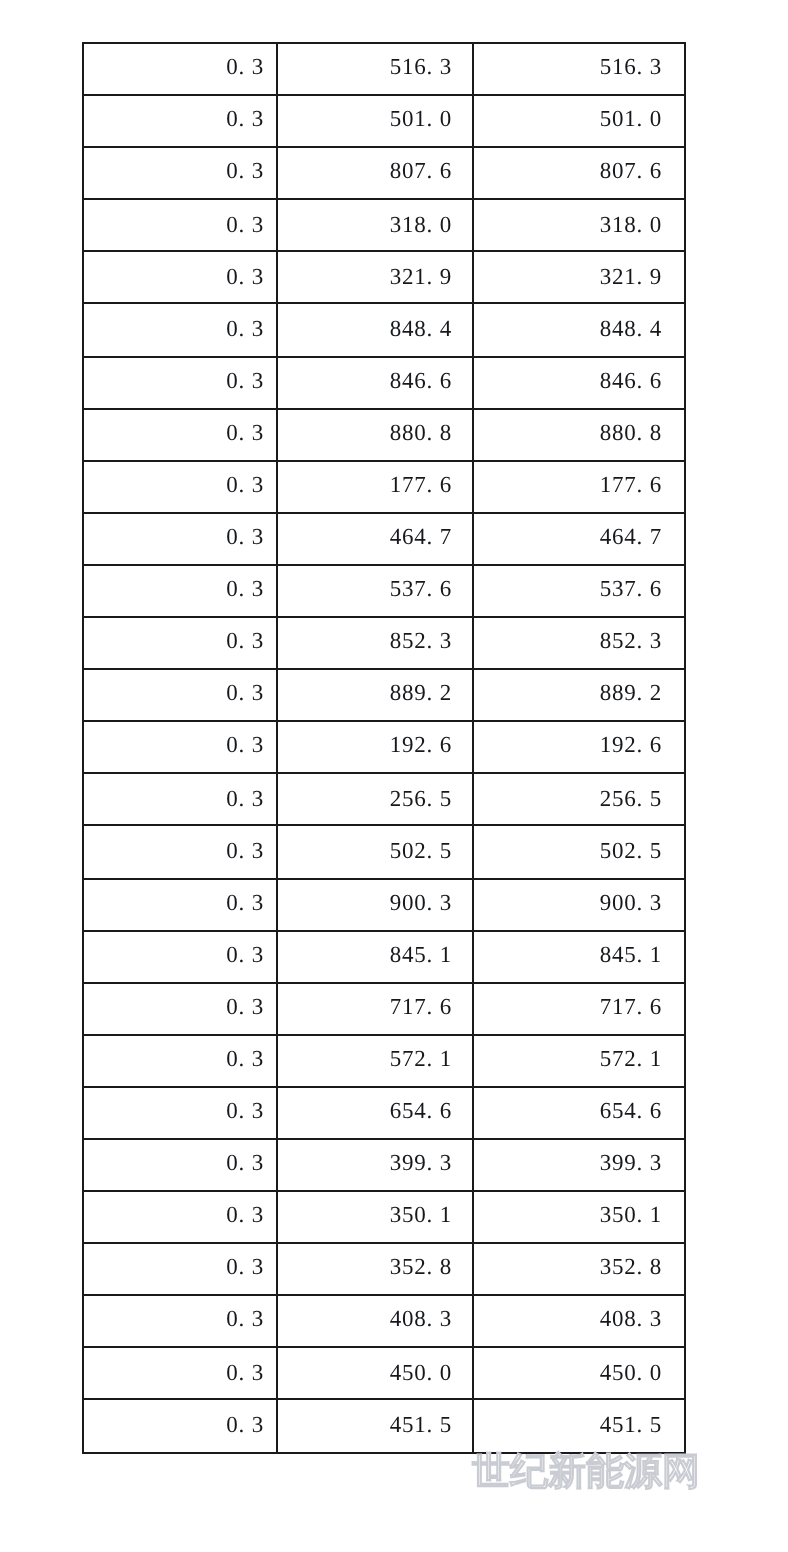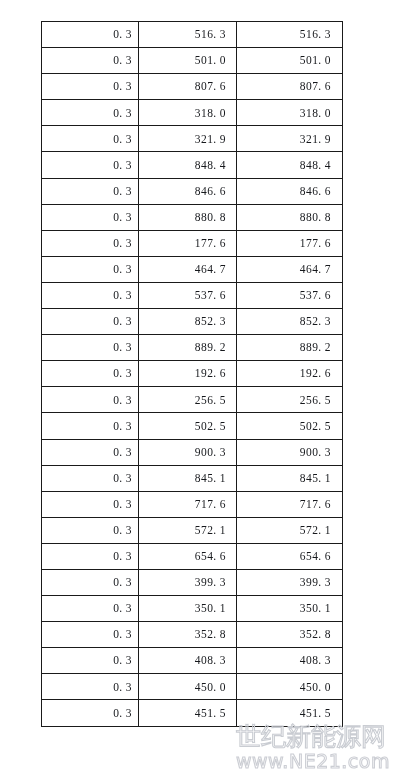--- a/index.html
+++ b/index.html
@@ -64,21 +64,21 @@
 
   #watermark {
     position: absolute;
     left: 236px;
     top: 724px;
     width: 158px;
     pointer-events: none;
     user-select: none;
   }
   #watermark .wm-cn {
-    font-size: 25px;
+    font-size: 19px;
     line-height: 25px;
     letter-spacing: 0px;
     font-family: "DejaVu Sans", "Liberation Sans", sans-serif;
     color: rgba(255,255,255,0);
     -webkit-text-stroke: 1.1px #c9ccd2;
     white-space: nowrap;
   }
   #watermark .wm-url {
     margin-top: 2px;
     font-size: 19px;
@@ -235,16 +235,15 @@
         <tr>
           <td class="col-a">0. 3</td>
           <td class="col-b">451. 5</td>
           <td class="col-c">451. 5</td>
         </tr>
       </tbody>
   </table>
 
   <div id="watermark">
     <div class="wm-cn">世纪新能源网</div>
-    <div class="wm-url">www.NE21.com</div>
   </div>
 
 </div>
 
 </body></html>

